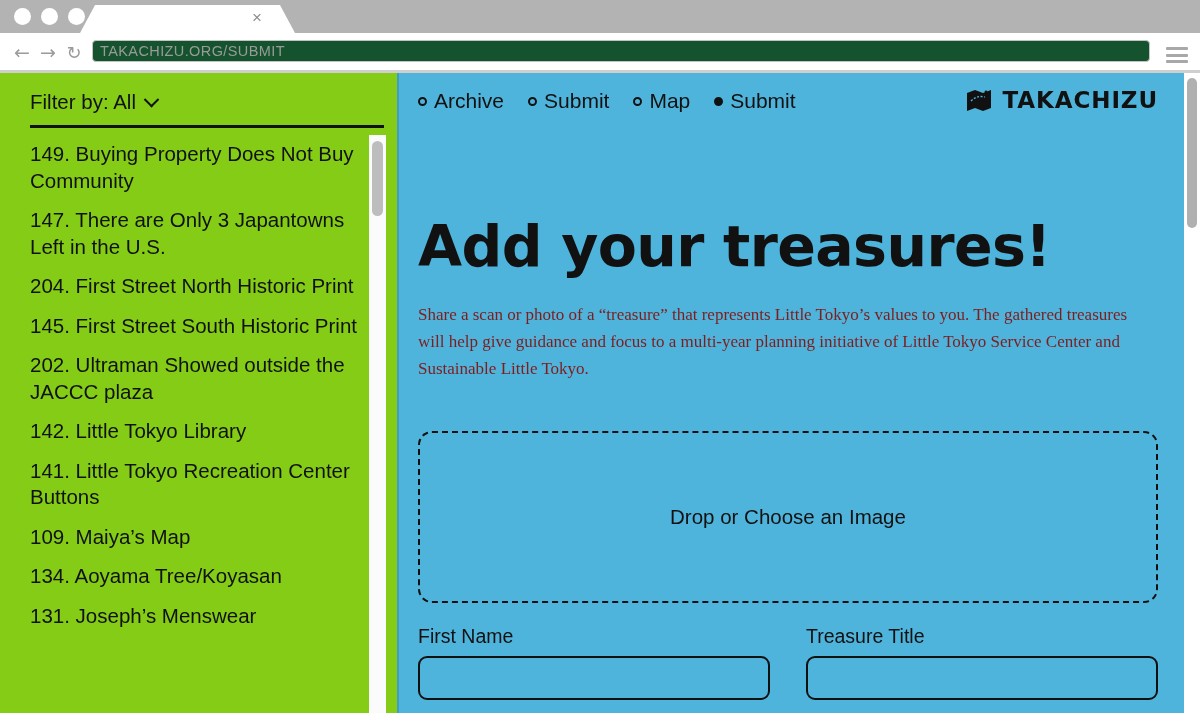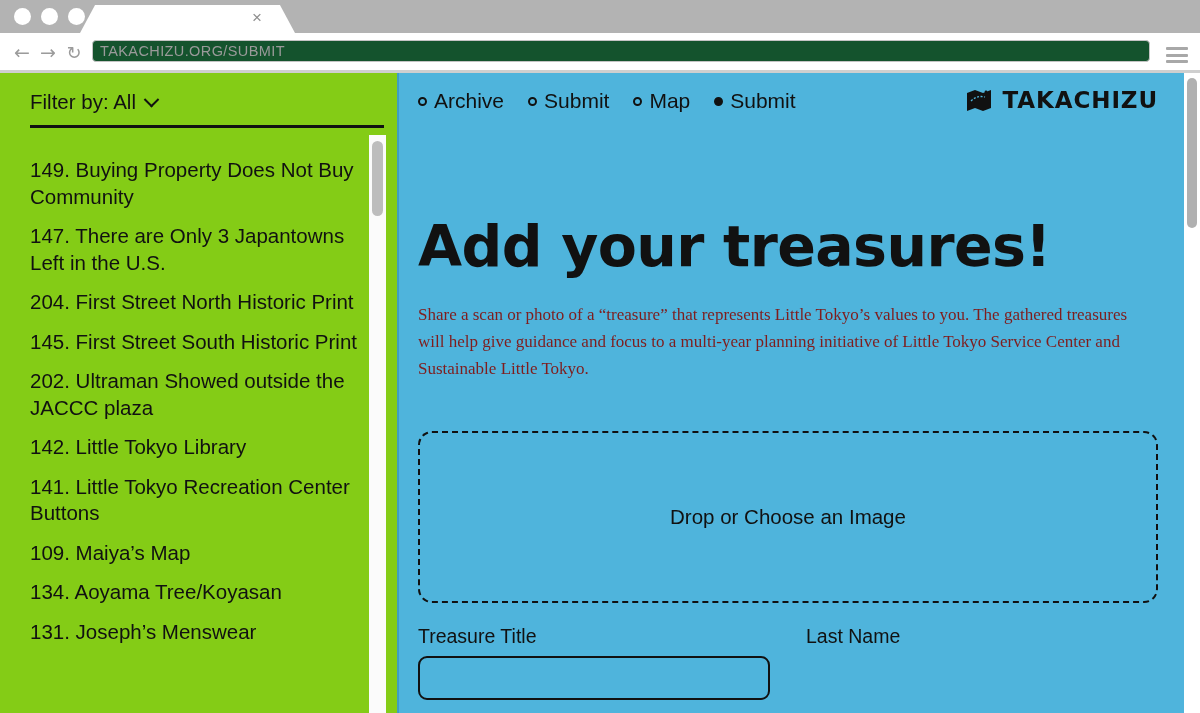--- a/index.html
+++ b/index.html
@@ -103,21 +103,21 @@
     transform: rotate(45deg) translate(-2px,-2px); margin-left: 2px;
   }
   .filter-rule {
     position: absolute; left: 30px; top: 52px; width: 354px; height: 2.5px;
     background: #111111;
   }
   .list {
     position: absolute; left: 0; top: 62px; width: 398px; height: 578px;
     overflow: hidden;
   }
-  .list-inner { position: absolute; left: 30px; top: 6px; width: 330px; margin-top: 16px; }
+  .list-inner { position: absolute; left: 30px; top: 6px; width: 330px; }
   .list-item {
     color: #111111; font-size: 20.5px; line-height: 26.5px;
     margin-bottom: 13px; font-family: "Liberation Sans", sans-serif;
     cursor: pointer;
   }
   .side-scroll-track {
     position: absolute; left: 369px; top: 62px; width: 17px; height: 578px;
     background: #fbfbfb;
   }
   .side-scroll-thumb {
@@ -289,20 +289,24 @@
       <div class="h1">Add your treasures!</div>
 
       <div class="intro">Share a scan or photo of a “treasure” that represents Little Tokyo’s values to you. The gathered treasures will help give guidance and focus to a multi-year planning initiative of Little Tokyo Service Center and Sustainable Little Tokyo.</div>
 
       <div class="dropzone">
         <span>Drop or Choose an Image</span>
       </div>
 
       <div class="form">
         <div>
+          <div class="field-label">First Name</div>
+          <input class="field-input" type="text" placeholder="" style="">
+        </div>
+        <div>
           <div class="field-label">Treasure Title</div>
           <input class="field-input" type="text" placeholder="" style="">
         </div>
         <div>
           <div class="field-label">Last Name</div>
 
         </div>
         <div>
           <div class="field-label">Treasure Caption (0/150)</div>
 

